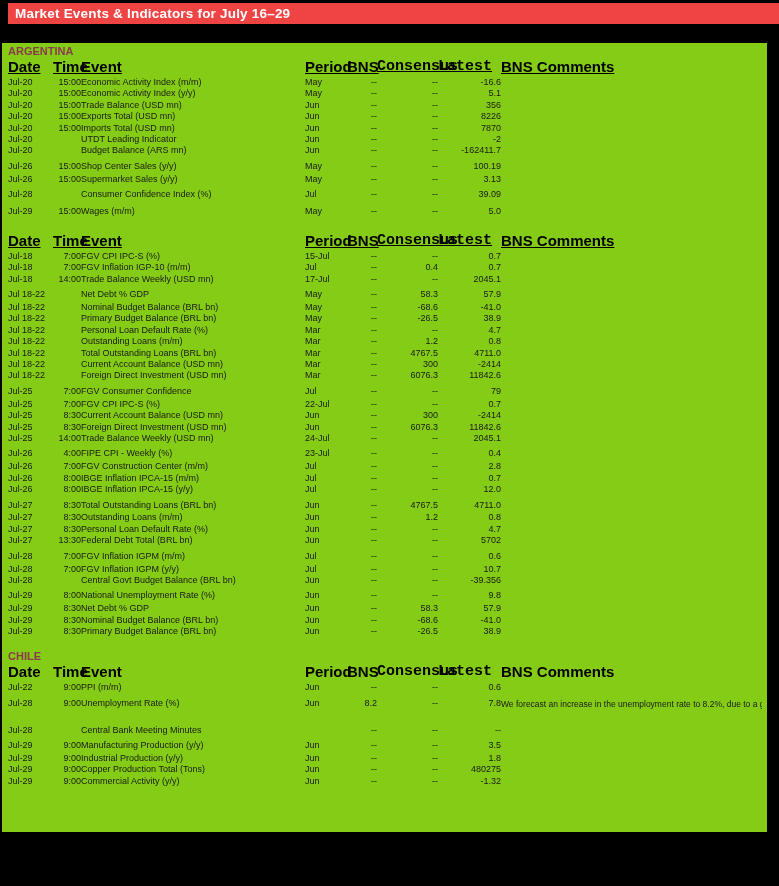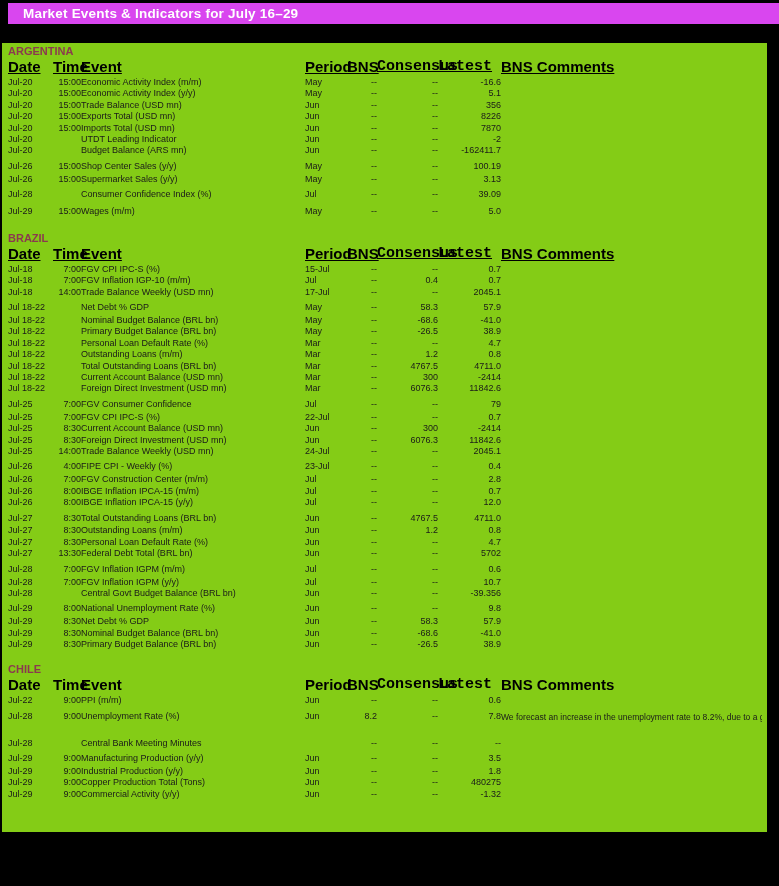--- a/index.html
+++ b/index.html
@@ -1,22 +1,22 @@
 <!DOCTYPE html>
 <html><head>
 <meta charset="utf-8">
 <style>
   html,body{margin:0;padding:0;}
   body{
     width:779px;height:886px;background:#000;position:relative;overflow:hidden;
     font-family:"Liberation Sans","DejaVu Sans",sans-serif;
   }
   .title-bar{
-    position:absolute;left:8px;top:3px;width:771px;height:21px;background:#d946ef;
-    color:#fff;font-size:13.5px;font-weight:bold;line-height:21px;padding-left:15px;
+    position:absolute;left:8px;top:3px;width:771px;height:21px;background:#ef4444;
+    color:#fff;font-size:13.5px;font-weight:bold;line-height:21px;padding-left:7px;
     box-sizing:border-box;letter-spacing:0.2px;
   }
   .panel{
     position:absolute;left:2px;top:43px;width:765px;height:789px;background:#84cc16;
     padding:2px 0 0 6px;box-sizing:border-box;overflow:hidden;color:#1a1a1a;
   }
   .section-title{
     font-size:11px;font-weight:bold;color:#8b3a4e;line-height:13px;margin:0;
   }
   .section + .section{margin-top:13px;}
@@ -177,21 +177,20 @@
               <td class="c3 col-period">May</td>
               <td class="c4 col-bns">--</td>
               <td class="c5 col-consensus">--</td>
               <td class="c6 col-latest">5.0</td>
               <td class="c7 col-comments"></td>
             </tr>
           </tbody>
         </table>
       </div>
       <div class="section">
-        <div class="section-title">BRAZIL</div>
         <table class="events underlined">
           <thead>
             <tr>
               <th class="c0 h-date">Date</th>
               <th class="c1 h-time">Time</th>
               <th class="c2 h-event">Event</th>
               <th class="c3 h-period">Period</th>
               <th class="c4 h-bns">BNS</th>
               <th class="c5 h-consensus">Consensus</th>
               <th class="c6 h-latest">Latest</th>

